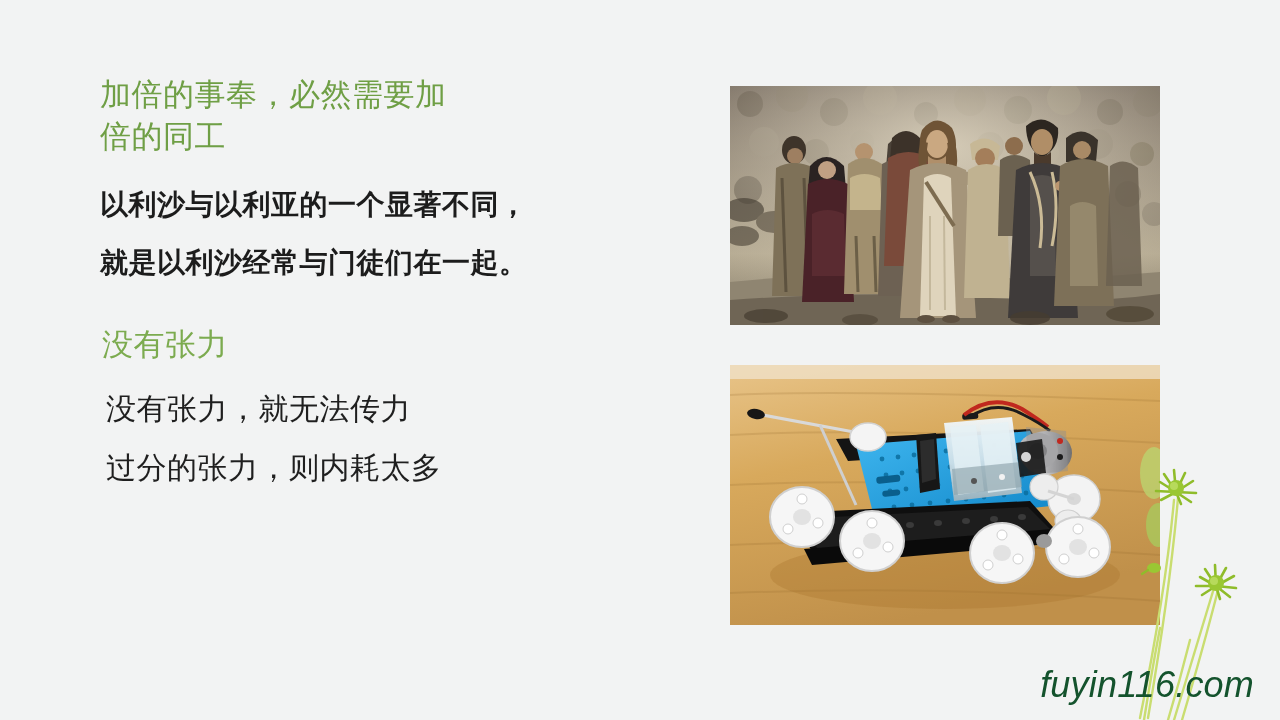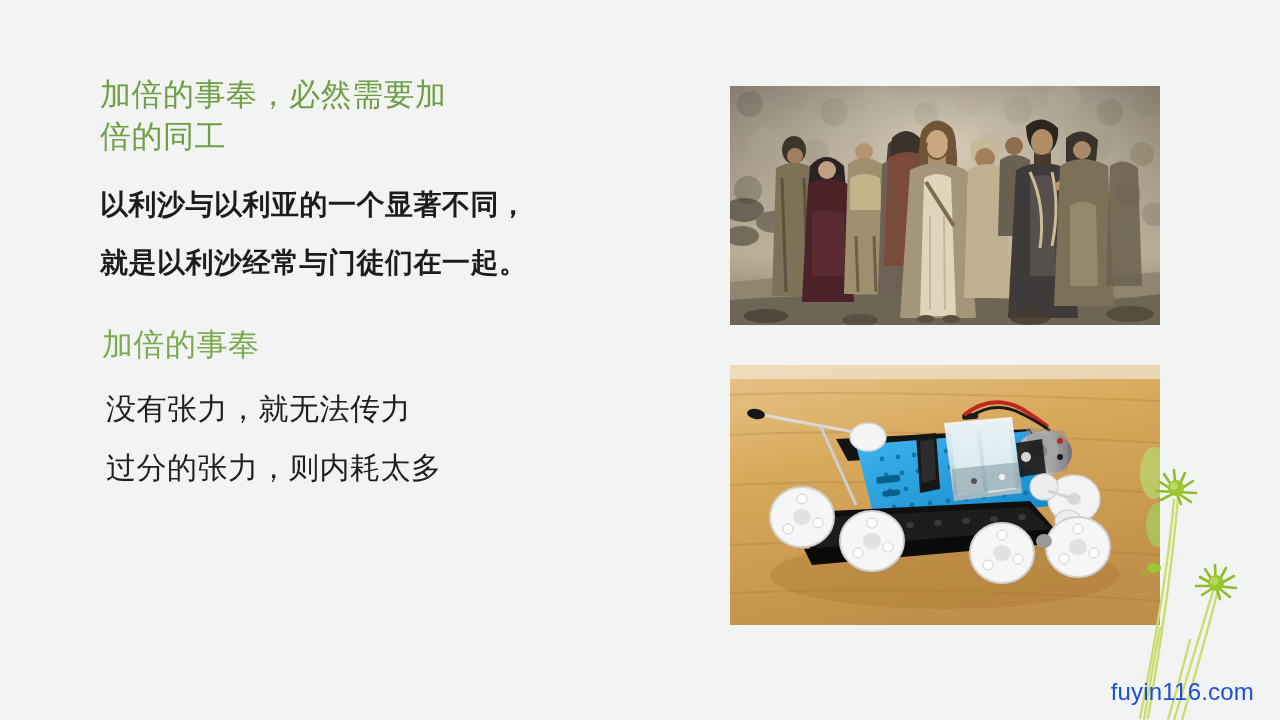--- a/index.html
+++ b/index.html
@@ -116,42 +116,43 @@
     height: 280px;
     pointer-events: none;
   }
   .decor-flowers svg { display: block; width: 100%; height: 100%; }
 
   
   .watermark {
     position: absolute;
     right: 26px;
     bottom: 14px;
-    font-size: 24px;
-    color: #1d4ed8;
+    font-size: 36px;
+    color: #14532d;
     font-weight: 400;
     letter-spacing: 0.2px;
     font-family: "Liberation Sans", "DejaVu Sans", sans-serif;
+    font-style: italic;
   }
 </style>
 </head>
 <body>
 
 <div id="slide">
 
   <div class="text-col">
 
     <div class="slide-title">加倍的事奉，必然需要加
 倍的同工</div>
 
     <div class="body-bold line2">就是以利沙经常与门徒们在一起。</div>
 
     <div class="body-bold line1">以利沙与以利亚的一个显著不同，</div>
 
-    <div class="sub-head">加倍的事奉</div>
+    <div class="sub-head">没有张力</div>
 
     <div class="bullet b2">过分的张力，则内耗太多</div>
 
     <div class="bullet b1">没有张力，就无法传力</div>
 
   </div>
 
   <div class="photo photo-top">
     <svg viewBox="0 0 430 239" preserveAspectRatio="none">
       <defs>

